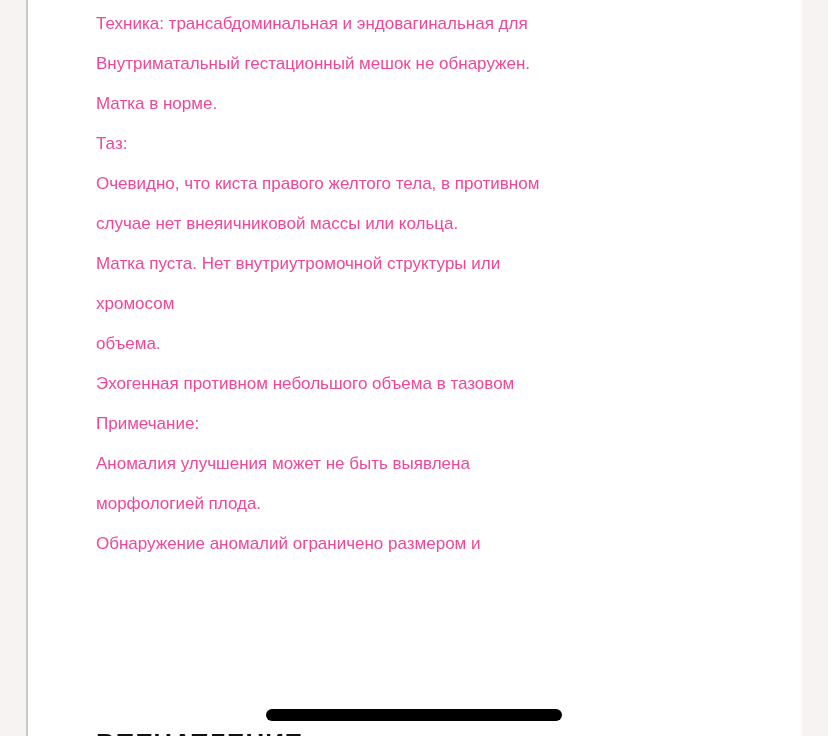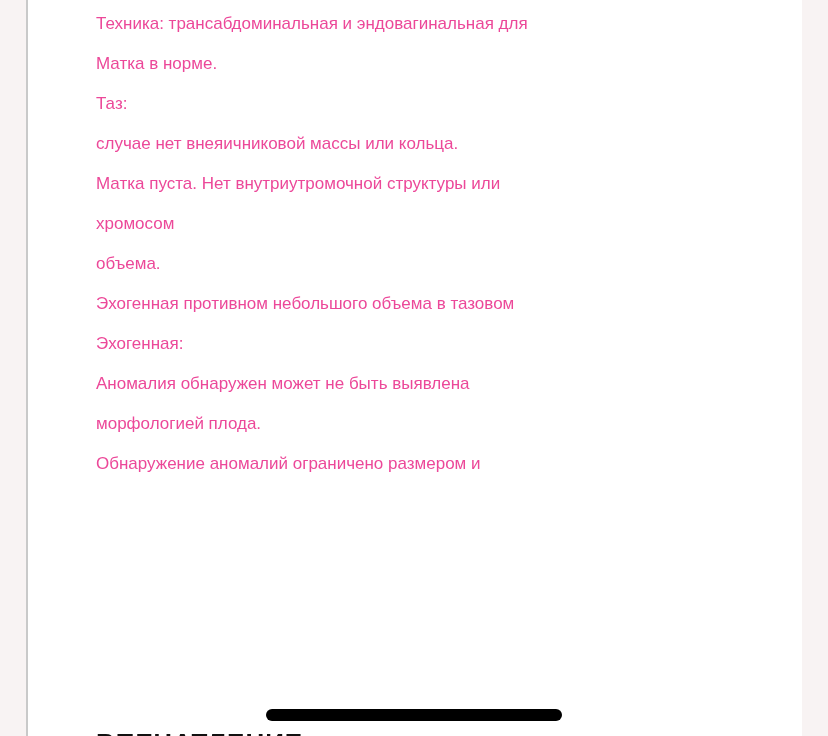--- a/index.html
+++ b/index.html
@@ -58,28 +58,30 @@
       border-radius: 6px;
       background: #000000;
     }
   </style>
 </head>
 <body>
 
 <div class="panel">
   <div class="content">
     <div class="line">Техника: трансабдоминальная и эндовагинальная для</div>
+    <div class="line">Внутриматальный гестационный мешок не обнаружен.</div>
     <div class="line">Матка в норме.</div>
     <div class="line">Таз:</div>
+    <div class="line">Очевидно, что киста правого желтого тела, в противном</div>
     <div class="line">случае нет внеяичниковой массы или кольца.</div>
     <div class="line">Матка пуста. Нет внутриутромочной структуры или</div>
     <div class="line">хромосом</div>
     <div class="line">объема.</div>
     <div class="line">Эхогенная противном небольшого объема в тазовом</div>
-    <div class="line">Эхогенная:</div>
-    <div class="line">Аномалия обнаружен может не быть выявлена</div>
+    <div class="line">Примечание:</div>
+    <div class="line">Аномалия улучшения может не быть выявлена</div>
     <div class="line">морфологией плода.</div>
     <div class="line">Обнаружение аномалий ограничено размером и</div>
   </div>
   <div class="cut-heading">ВПЕЧАТЛЕНИЕ</div>
 </div>
 
 <div class="home-indicator"></div>
 
 </body></html>

